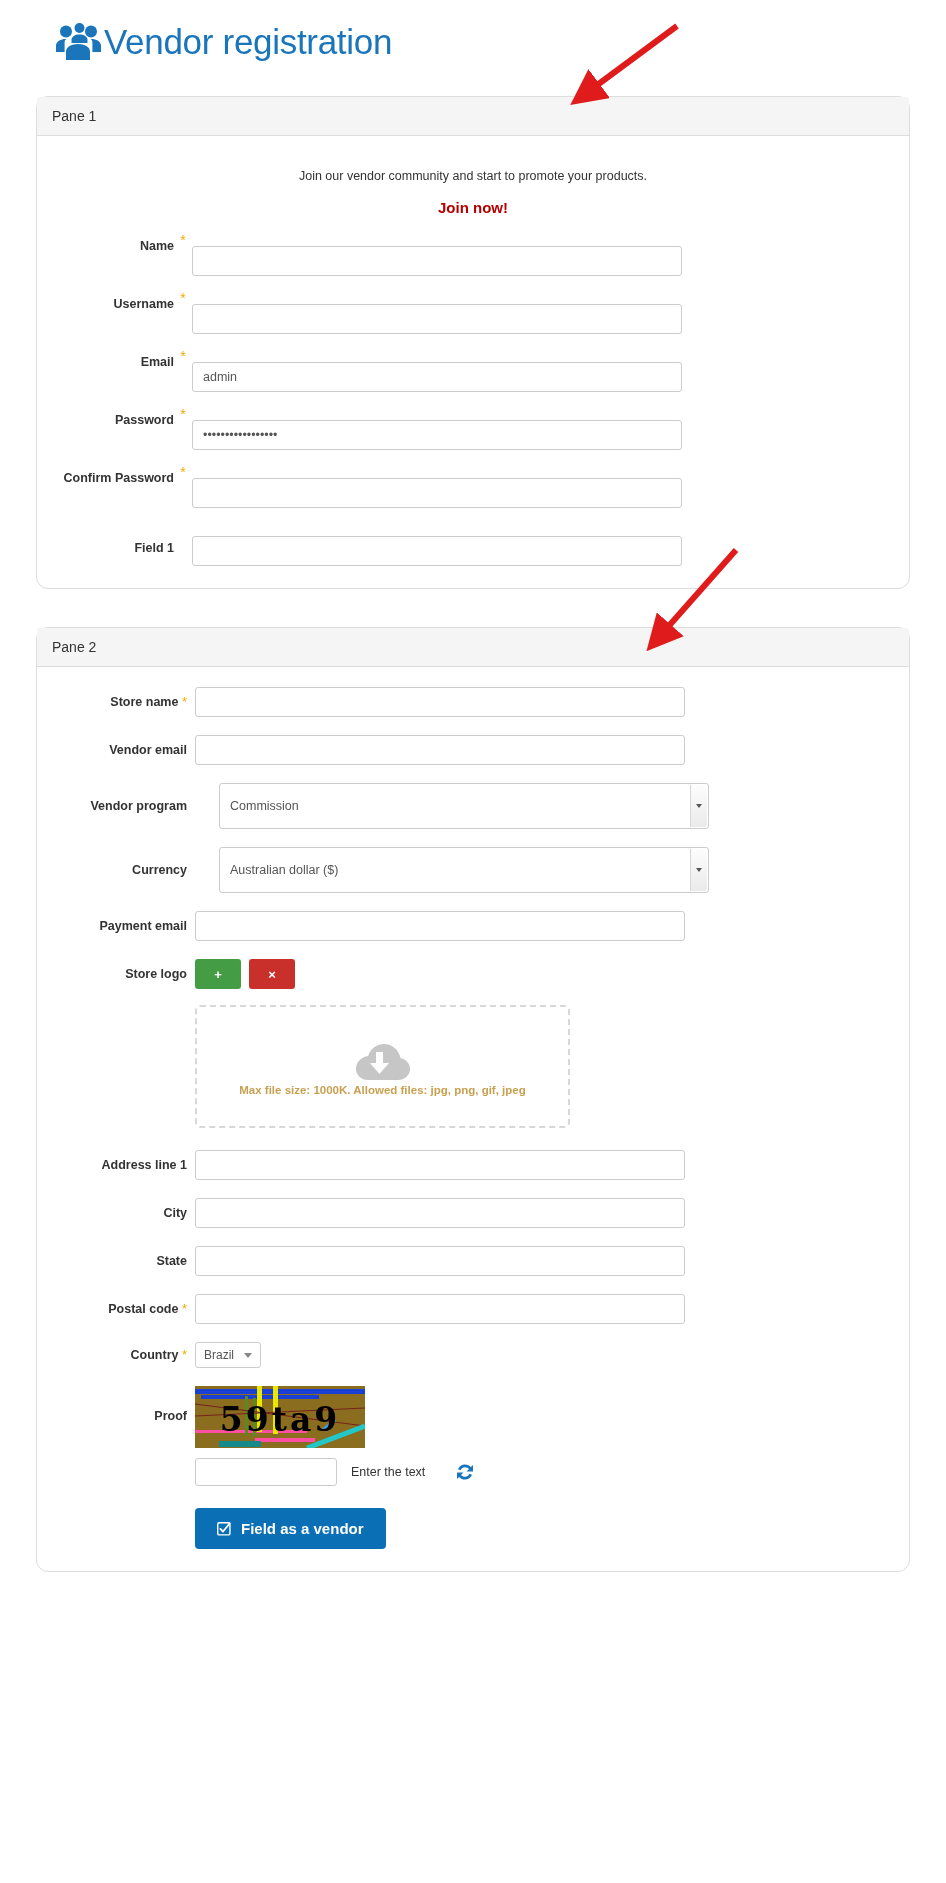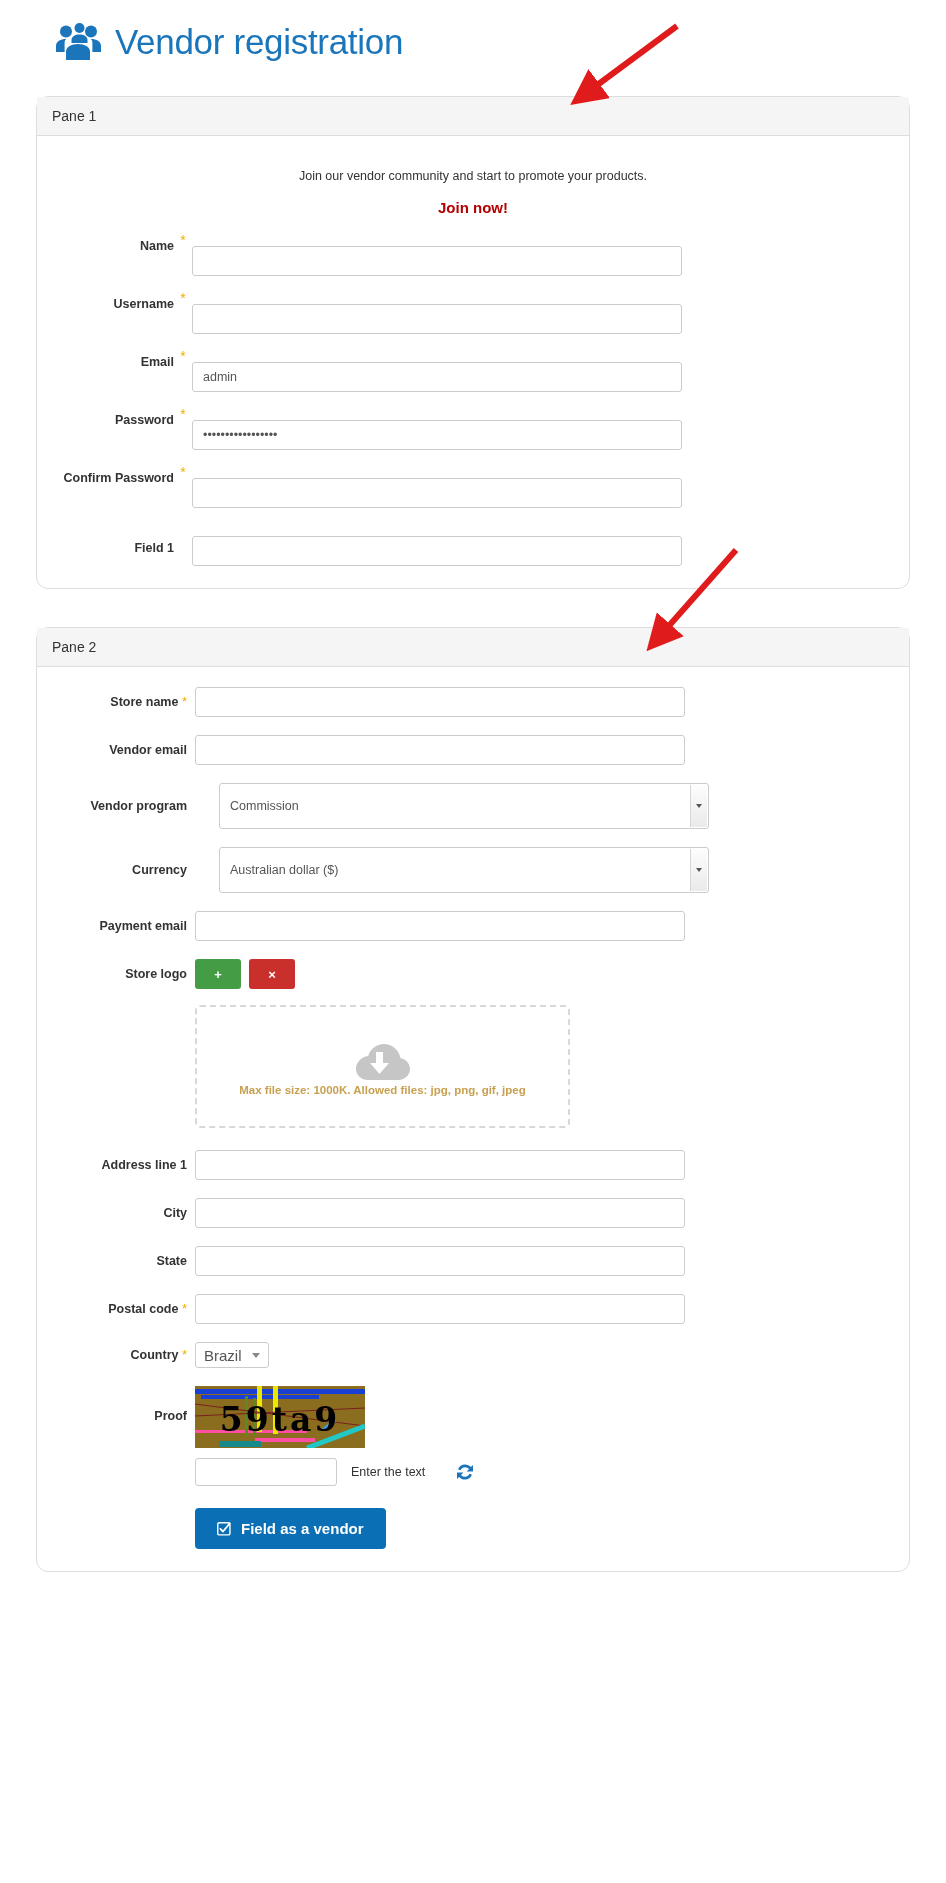--- a/index.html
+++ b/index.html
@@ -11,21 +11,21 @@
     font-family: "Liberation Sans", sans-serif;
     color: #333333;
     position: relative;
     overflow: hidden;
   }
 
   
   .page-title {
     display: flex;
     align-items: center;
-    gap: 14px;
+    gap: 3px;
     padding: 22px 0 0 55px;
   }
   .people-icon { width: 46px; height: 38px; display: block; flex: none; }
   .page-title-text {
     font-size: 35px;
     color: #1a75bb;
     font-weight: normal;
     letter-spacing: -0.3px;
     line-height: 1;
   }
@@ -168,21 +168,21 @@
   
   .sel-sm {
     display: inline-flex;
     align-items: center;
     gap: 10px;
     height: 26px;
     border: 1px solid #cccccc;
     border-radius: 3px;
     background: #ffffff;
     padding: 0 8px;
-    font-size: 15px;
+    font-size: 12px;
     color: #555555;
   }
   .sel-sm i {
     display: block;
     width: 0; height: 0;
     border-left: 4px solid transparent;
     border-right: 4px solid transparent;
     border-top: 5px solid #888888;
   }
 

